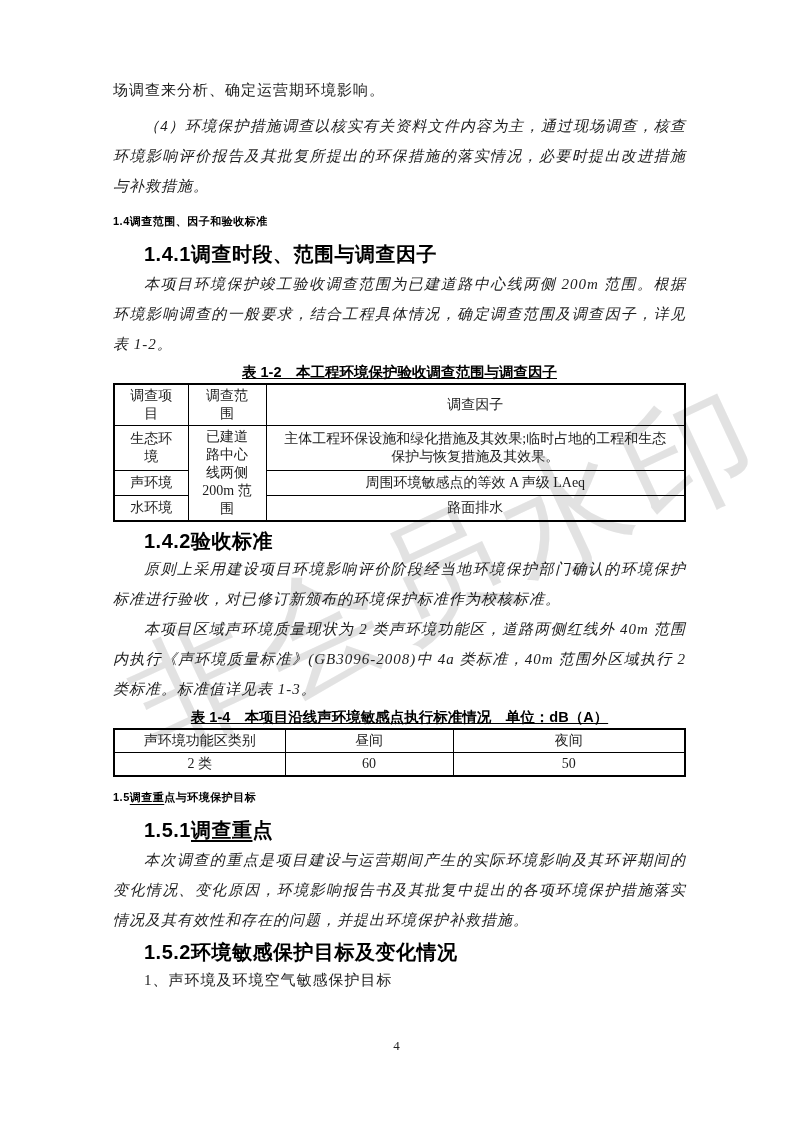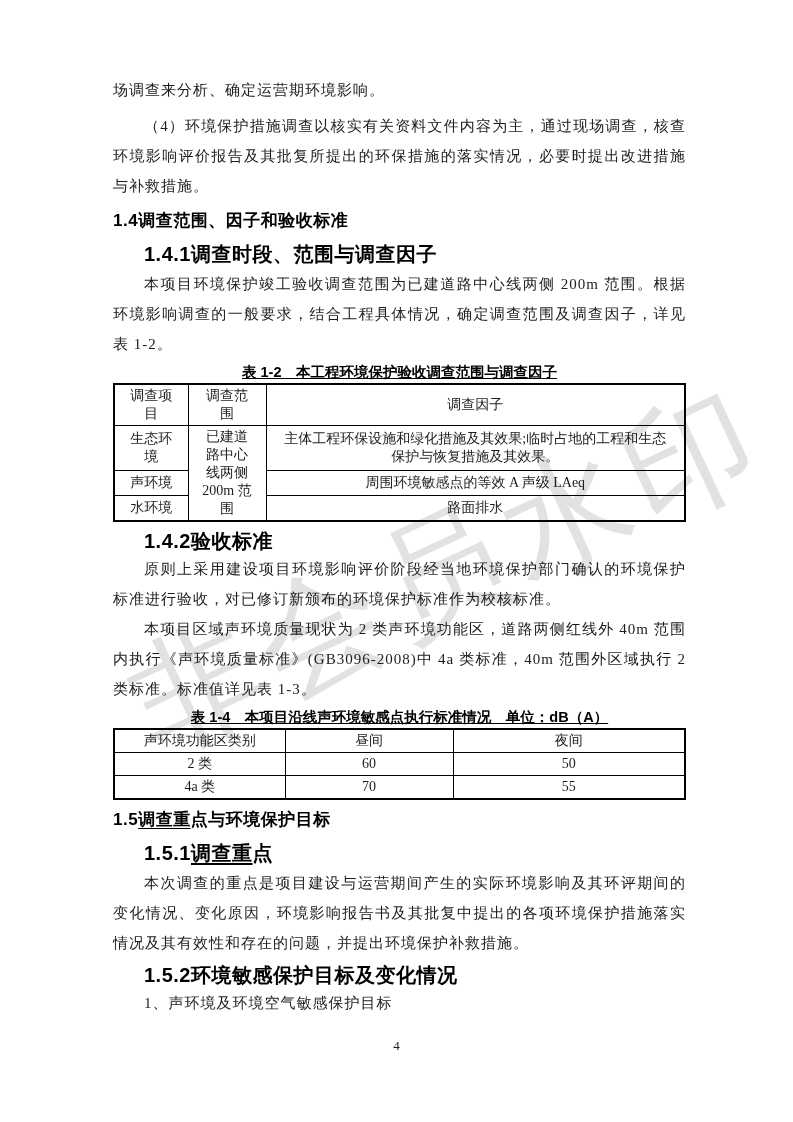--- a/index.html
+++ b/index.html
@@ -33,27 +33,27 @@
     width: 573px;
     z-index: 1;
   }
   p.body {
     margin: 0;
     font-size: 15px;
     line-height: 30px;
     letter-spacing: 1px;
     text-align: justify;
   }
-  p.indent { text-indent: 31px; }
+  p.indent { text-indent: 31px; font-style: italic; }
   p.mt6 { margin-top: 6px; }
   p.mt4 { margin-top: 4px; }
   p.mt2 { margin-top: 2px; }
   h1.sec {
     margin: 8px 0 0 0;
-    font-size: 17px;
+    font-size: 11px;
     line-height: 24px;
     font-weight: bold;
     font-family: "Liberation Sans", sans-serif;
     color: #000;
     letter-spacing: 0.5px;
   }
   h2.sub {
     margin: 10px 0 0 0;
     padding-left: 31px;
     font-size: 20px;
@@ -169,25 +169,20 @@
         <tr>
           <th>声环境功能区类别</th>
           <th>昼间</th>
           <th>夜间</th>
         </tr>
         <tr>
           <td>2 类</td>
           <td>60</td>
           <td>50</td>
         </tr>
-        <tr>
-          <td>4a 类</td>
-          <td>70</td>
-          <td>55</td>
-        </tr>
       </tbody>
     </table>
 
     <h1 class="sec"><span>1.5</span><span class="uline">调查重</span><span>点与环境保护目标</span></h1>
 
     <h2 class="sub"><span>1.5.1</span><span class="uline">调查重</span><span>点</span></h2>
 
     <p class="body indent mt4">本次调查的重点是项目建设与运营期间产生的实际环境影响及其环评期间的变化情况、变化原因，环境影响报告书及其批复中提出的各项环境保护措施落实情况及其有效性和存在的问题，并提出环境保护补救措施。</p>
 
     <h2 class="sub" style="margin-top:6px">1.5.2环境敏感保护目标及变化情况</h2>

